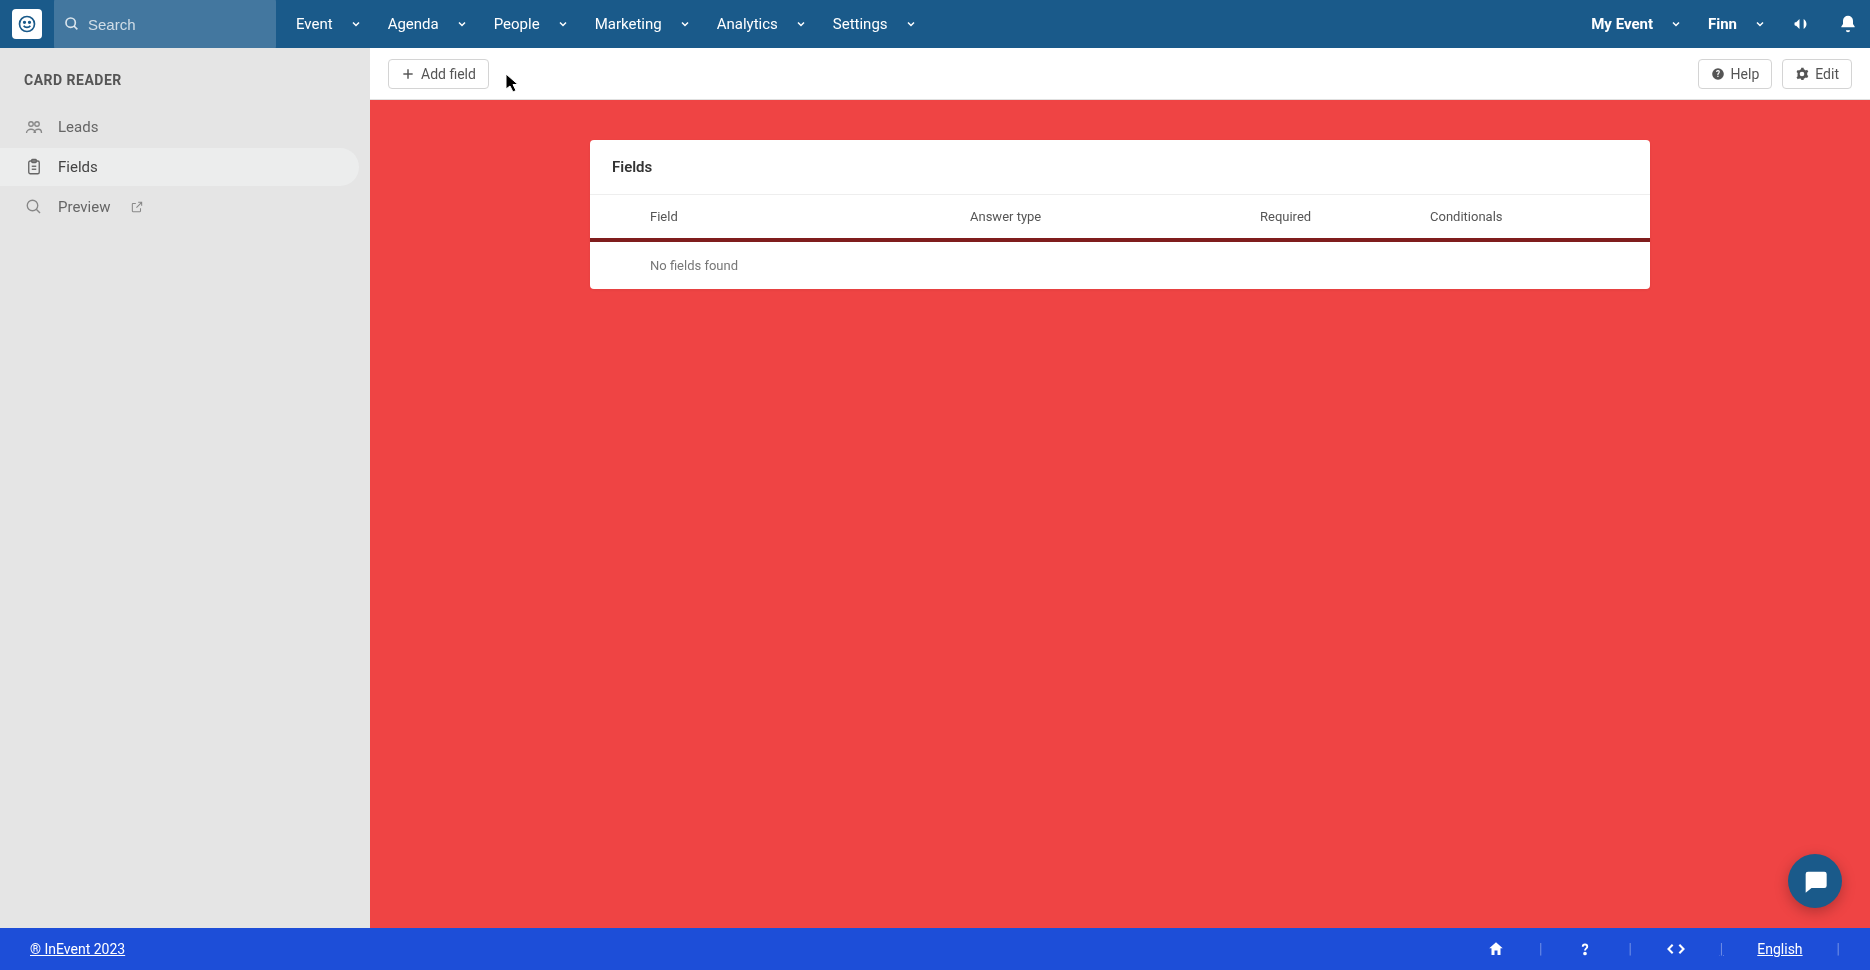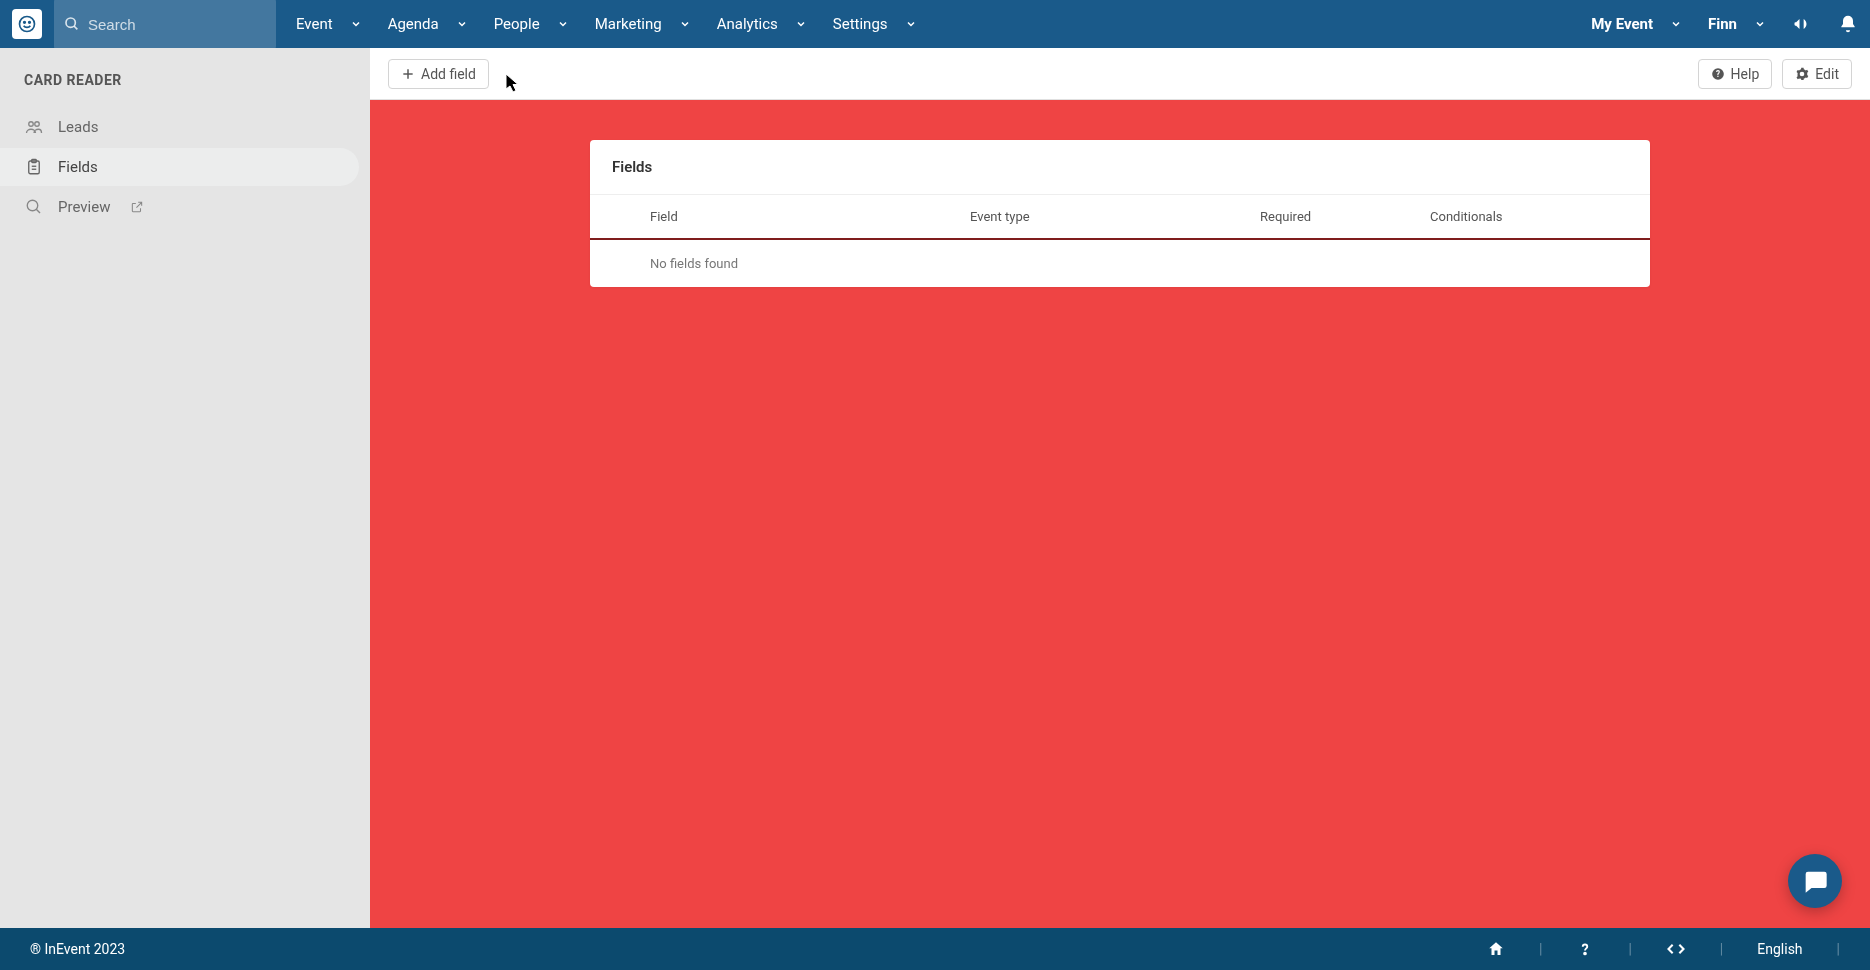--- a/index.html
+++ b/index.html
@@ -147,45 +147,46 @@
   font-weight: 600;
   font-size: 15px;
   color: #333;
   border-bottom: 1px solid #eee;
 }
 .table-head {
   display: flex;
   padding: 14px 0;
   font-size: 13px;
   color: #555;
-  border-bottom: 2px solid #7f1d1d;
+  border-bottom: 4px solid #7f1d1d;
 }
 .col-field { width: 380px; padding-left: 60px; }
 .col-answer { width: 290px; }
 .col-required { width: 170px; }
 .col-cond { flex: 1; }
 .table-empty {
   padding: 16px 60px;
   font-size: 13px;
   color: #777;
 }
 
 
 .footer {
   position: absolute;
   bottom: 0;
   left: 0;
   right: 0;
   height: 42px;
-  background: #0c4a6e;
+  background: #1d4ed8;
   color: #fff;
   display: flex;
   align-items: center;
   padding: 7px 30px;
   font-size: 14px;
+  text-decoration: underline;
 }
 .footer-right {
   margin-left: auto;
   display: flex;
   align-items: center;
   gap: 34px;
 }
 .footer-icon { cursor: pointer; display:flex; align-items:center; }
 .footer-divider { color: rgba(255,255,255,0.35); }
 
@@ -390,21 +391,21 @@
           <span>Edit</span>
         </div>
       </div>
     </div>
 
     <div class="content">
       <div class="panel">
         <div class="panel-header">Fields</div>
         <div class="table-head">
           <div class="col-field">Field</div>
-          <div class="col-answer">Event type</div>
+          <div class="col-answer">Answer type</div>
           <div class="col-required">Required</div>
           <div class="col-cond">Conditionals</div>
         </div>
         <div class="table-empty">No fields found</div>
       </div>
     </div>
   </div>
 </div>
 
 <div class="footer">

